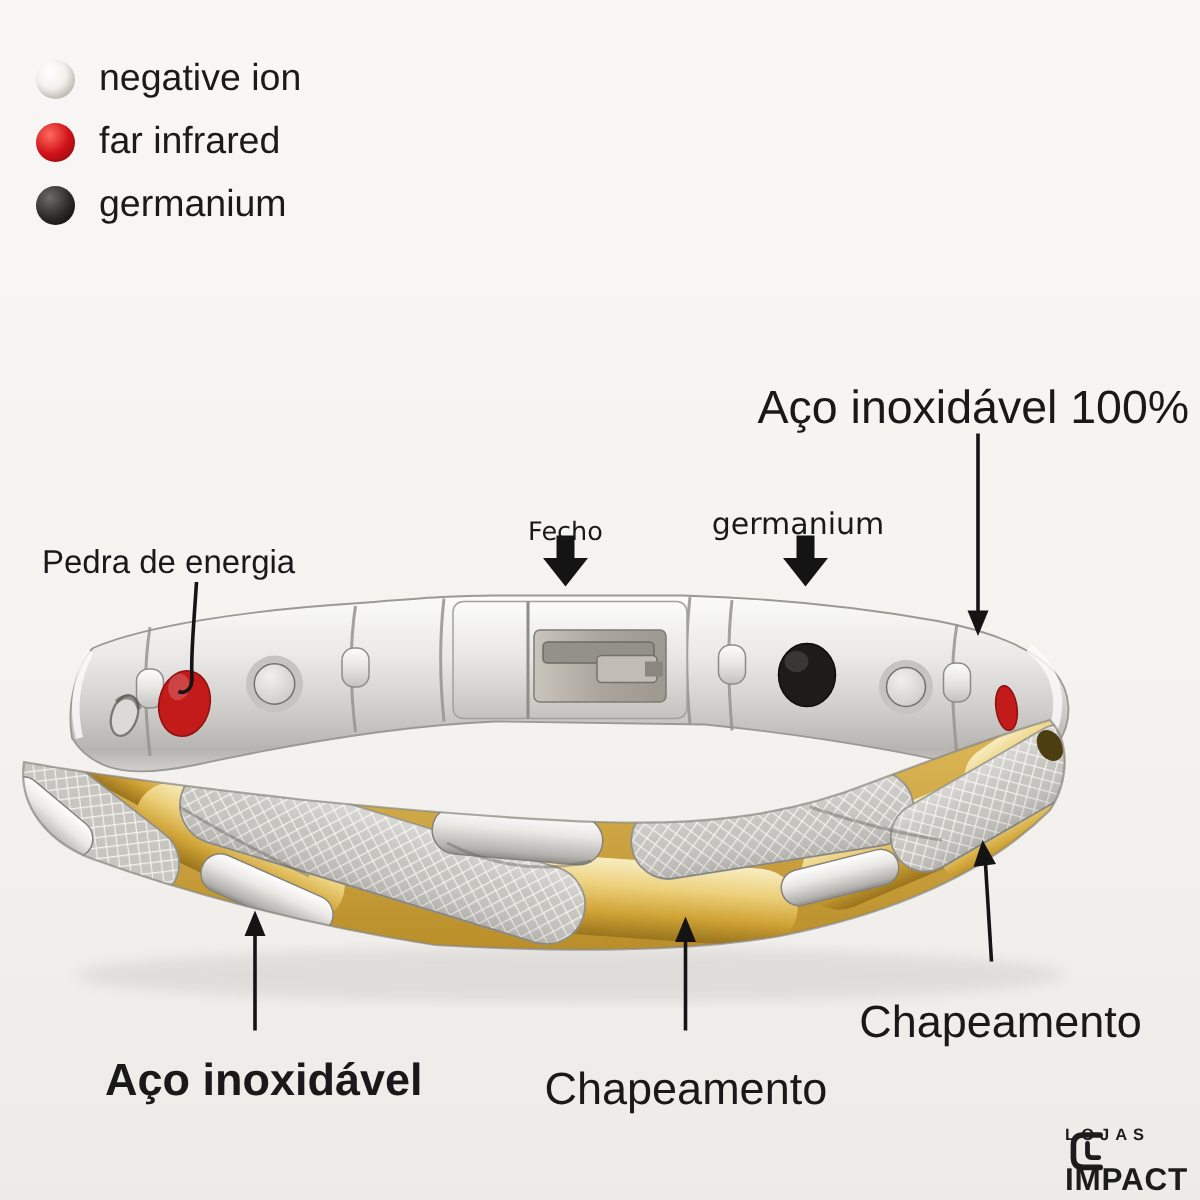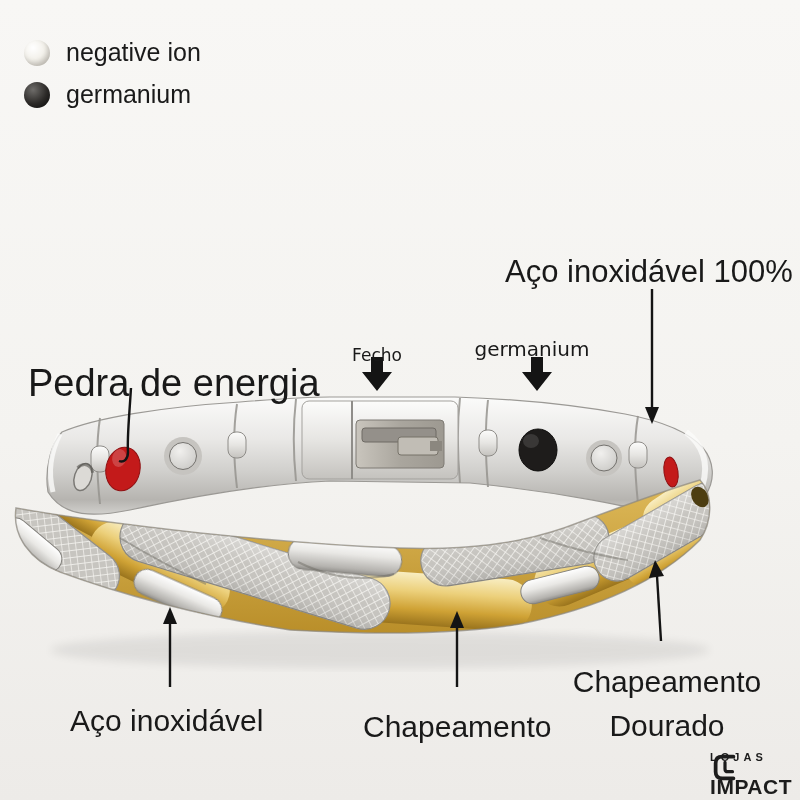--- a/index.html
+++ b/index.html
@@ -12,24 +12,24 @@
   
   .legend{position:absolute;left:24px;top:38px;display:flex;flex-direction:column;gap:13px;}
   .legend-row{display:flex;align-items:center;gap:16px;font-size:25px;}
   .dot{width:26px;height:26px;border-radius:50%;flex:0 0 auto;}
   .dot-white{background:radial-gradient(circle at 35% 30%,#ffffff 0%,#f3f1eb 45%,#ddd9d0 78%,#c3c0b7 100%);box-shadow:inset -2px -3px 5px rgba(0,0,0,.15);}
   .dot-red{background:radial-gradient(circle at 35% 30%,#ff6b60 0%,#d01218 52%,#7c090d 100%);}
   .dot-black{background:radial-gradient(circle at 35% 30%,#6e6c69 0%,#2c2a28 55%,#050505 100%);}
   
   .lbl{position:absolute;white-space:nowrap;color:#191919;margin-top:12px;}
   .lbl-steel100{left:505px;top:242px;font-size:31px;}
-  .lbl-pedra{left:28px;top:350px;font-size:38px;}
+  .lbl-pedra{left:28px;top:350px;font-size:22px;}
   .lbl-fecho{left:377px;top:333px;transform:translateX(-50%);font-size:17px;font-weight:400;font-family:"DejaVu Sans",sans-serif;}
   .lbl-germ{left:532px;top:325px;transform:translateX(-50%);font-size:20px;font-family:"DejaVu Sans",sans-serif;}
-  .lbl-steel{left:70px;top:692px;font-size:30px;}
+  .lbl-steel{left:70px;top:692px;font-size:30px;font-weight:bold;}
   .lbl-plating{left:363px;top:698px;font-size:30px;}
   .lbl-gold{left:667px;top:648px;transform:translateX(-50%);font-size:30px;text-align:center;line-height:1.47;}
   
   .logo{position:absolute;right:8px;bottom:3px;display:flex;align-items:center;gap:3px;color:#1c1c1c;}
   .logo-text{display:flex;flex-direction:column;align-items:flex-start;line-height:1;}
   .logo-top{font-size:11px;font-weight:700;letter-spacing:4px;}
   .logo-bottom{font-size:21px;font-weight:800;letter-spacing:.5px;margin-top:13px;}
 </style>
 </head>
 <body>
@@ -232,34 +232,37 @@
       </g>
     </g>
   </svg>
 
   <div class="legend">
     <div class="legend-row">
       <span class="dot dot-white"></span>
       <span>negative ion</span>
     </div>
     <div class="legend-row">
+      <span class="dot dot-red"></span>
+      <span>far infrared</span>
+    </div>
+    <div class="legend-row">
       <span class="dot dot-black"></span>
       <span>germanium</span>
     </div>
   </div>
 
   <div class="lbl lbl-steel100">Aço inoxidável 100%</div>
   <div class="lbl lbl-pedra">Pedra de energia</div>
   <div class="lbl lbl-fecho">Fecho</div>
   <div class="lbl lbl-germ">germanium</div>
   <div class="lbl lbl-steel">Aço inoxidável</div>
   <div class="lbl lbl-plating">Chapeamento</div>
   <div class="lbl lbl-gold">
     <div>Chapeamento</div>
-    <div>Dourado</div>
   </div>
 
   <div class="logo">
     <svg width="30" height="30" viewBox="0 0 32 32">
       <path d="M25,5 H13 Q6,5 6,12 V21 Q6,28 13,28 H25" fill="none" stroke="#1c1c1c" stroke-width="4" stroke-linecap="round"></path>
       <path d="M16,11 V18 Q16,21 19,21 H24" fill="none" stroke="#1c1c1c" stroke-width="3.4" stroke-linecap="round"></path>
     </svg>
     <div class="logo-text">
       <span class="logo-top">LOJAS</span>
       <span class="logo-bottom">IMPACT</span>

